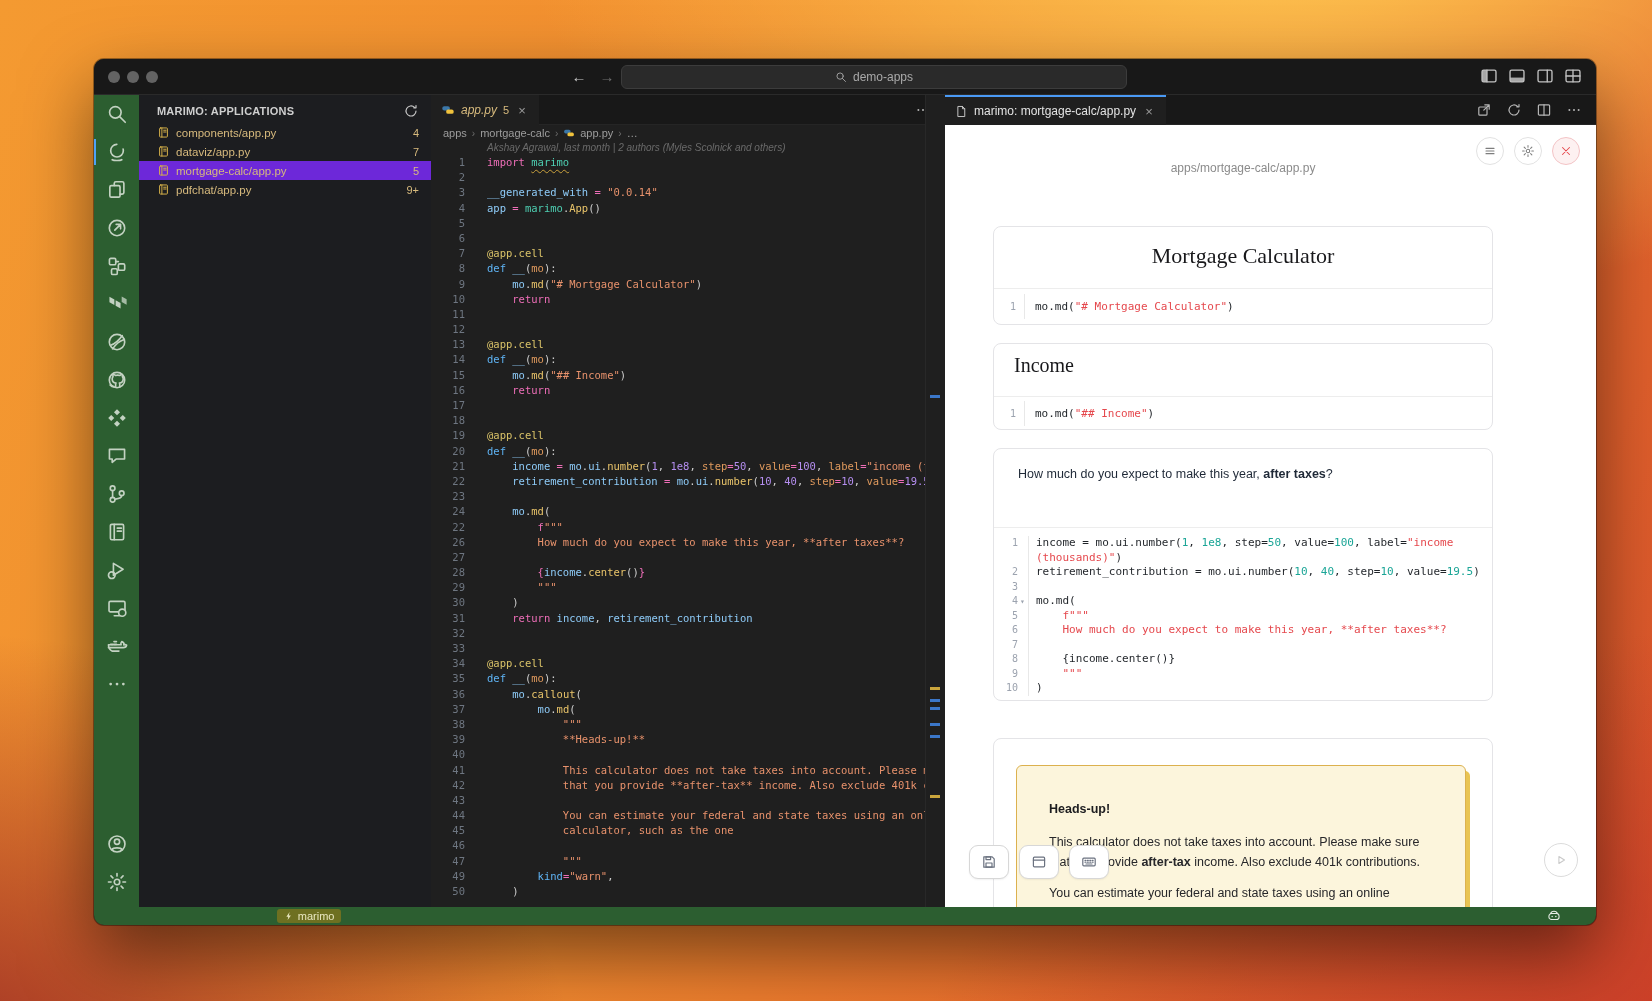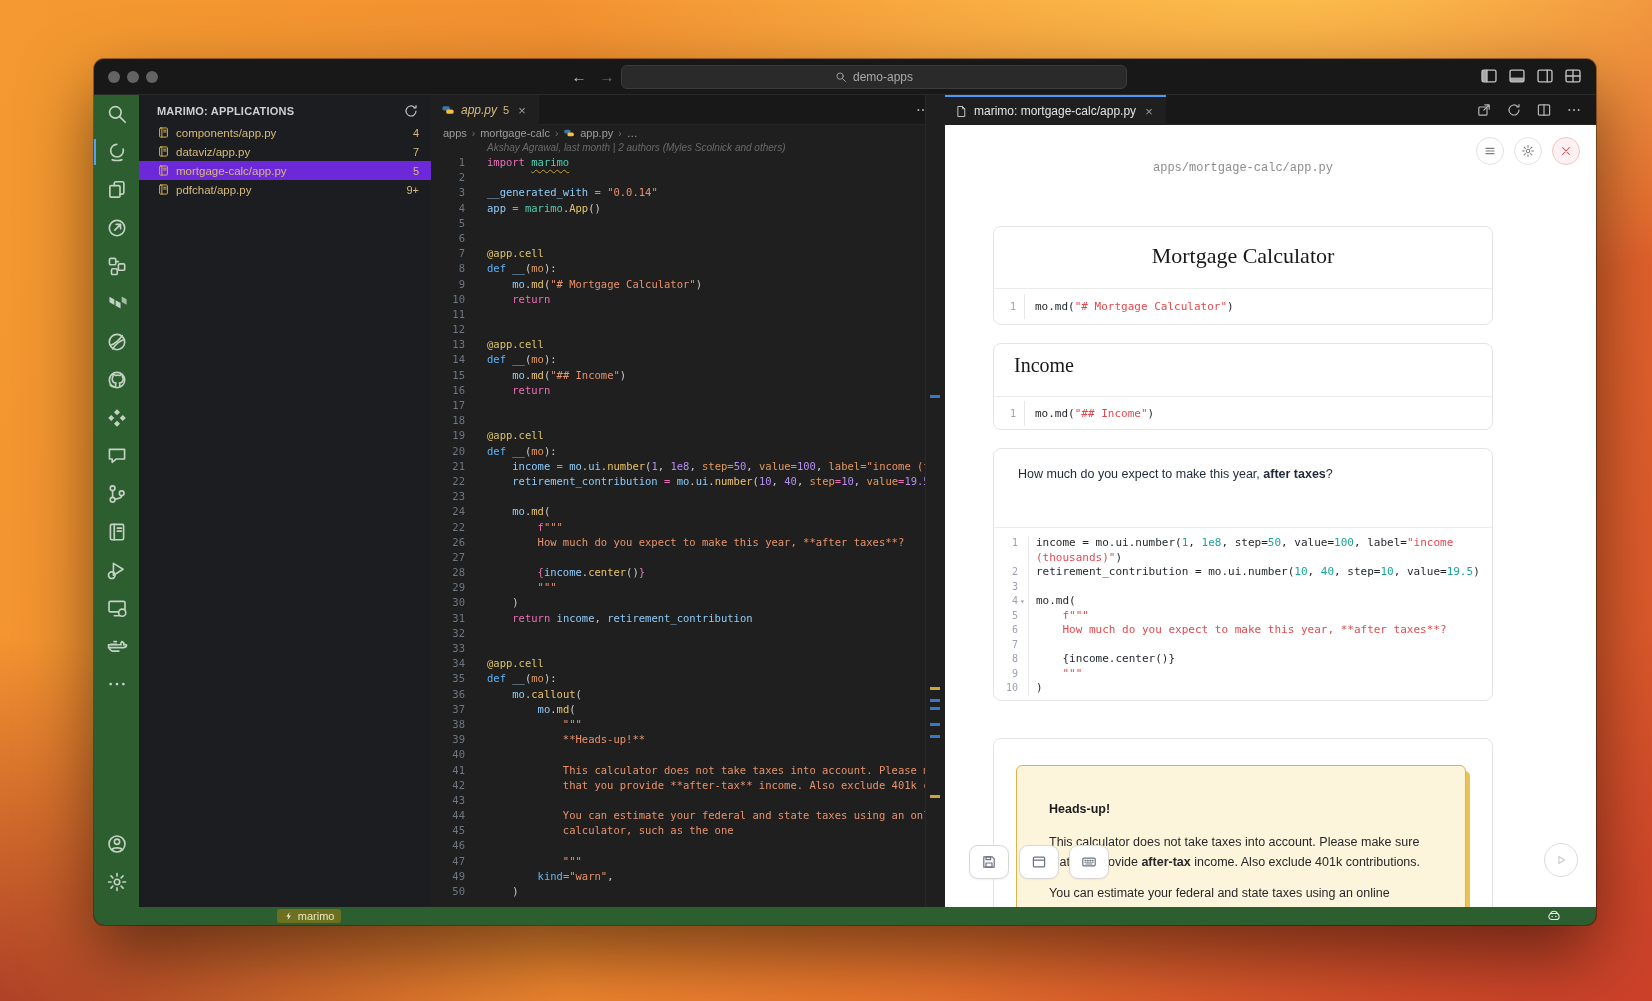--- a/index.html
+++ b/index.html
@@ -69,21 +69,21 @@
   
   .rightgroup { position:absolute; left:851px; top:36px; width:651px; bottom:18px; background:#f0abfc; }
   .rtab { position:absolute; left:0; top:0; height:30px; background:#1f1f1f; border-top:2px solid #4a9af5; display:flex; align-items:center; gap:6px; padding:0 10px; }
   .rtab .ic { width:13px; height:13px; color:#c7c7c7; }
   .rtab-label { font-size:12px; color:#e3e3e3; }
   .white { position:absolute; left:0; top:30px; right:0; bottom:0; background:#ffffff; overflow:hidden; }
   .circ-actions { position:absolute; top:12px; right:16px; display:flex; gap:10px; }
   .circ { width:28px; height:28px; border-radius:50%; border:1px solid #e2e2e2; background:#fff; display:flex; align-items:center; justify-content:center; color:#7d7d7d; }
   .circ .ic { width:14px; height:14px; }
   .circ.close { border-color:#f3c4c6; background:#fdf1f1; color:#e5484d; }
-  .apppath { position:absolute; left:48px; width:500px; top:36px; text-align:center; font-family:Liberation Mono, monospace; font-size:12px; color:#8b8b8b; }
+  .apppath { position:absolute; left:48px; width:500px; top:36px; text-align:center; font-family:Liberation Sans, sans-serif; font-size:12px; color:#8b8b8b; }
   .card { position:absolute; left:48px; width:500px; background:#fff; border:1px solid #e4e4e7; border-radius:8px; }
   .card-code { border-top:1px solid #ededed; position:relative; display:flex; align-items:center; }
   .lgut { width:30px; text-align:right; padding-right:8px; color:#9ca3af; font-family:"DejaVu Sans Mono", monospace; font-size:10px; flex:0 0 auto; }
   .lcode { border-left:1px solid #e8e8e8; padding:6px 10px; font-family:"DejaVu Sans Mono", monospace; font-size:11px; color:#1f2328; white-space:pre-wrap; }
   .ltx { color:#1f2328; } .lnum { color:#1aa596; } .lstr { color:#e5484d; }
   .serif-title { font-family:"Liberation Serif", serif; color:#18181b; }
   .q-row { position:absolute; left:24px; top:18px; font-size:12.5px; color:#1f2937; }
   .input-row { position:absolute; left:0; width:100%; top:46px; display:flex; align-items:center; justify-content:center; gap:8px; }
   .input-label { font-size:11px; color:#374151; }
   .num-input { width:86px; height:21px; border:1px solid #9b9b9b; border-radius:4px; padding:0 6px; font-family:"DejaVu Sans Mono", monospace; font-size:11px; color:#111; }

